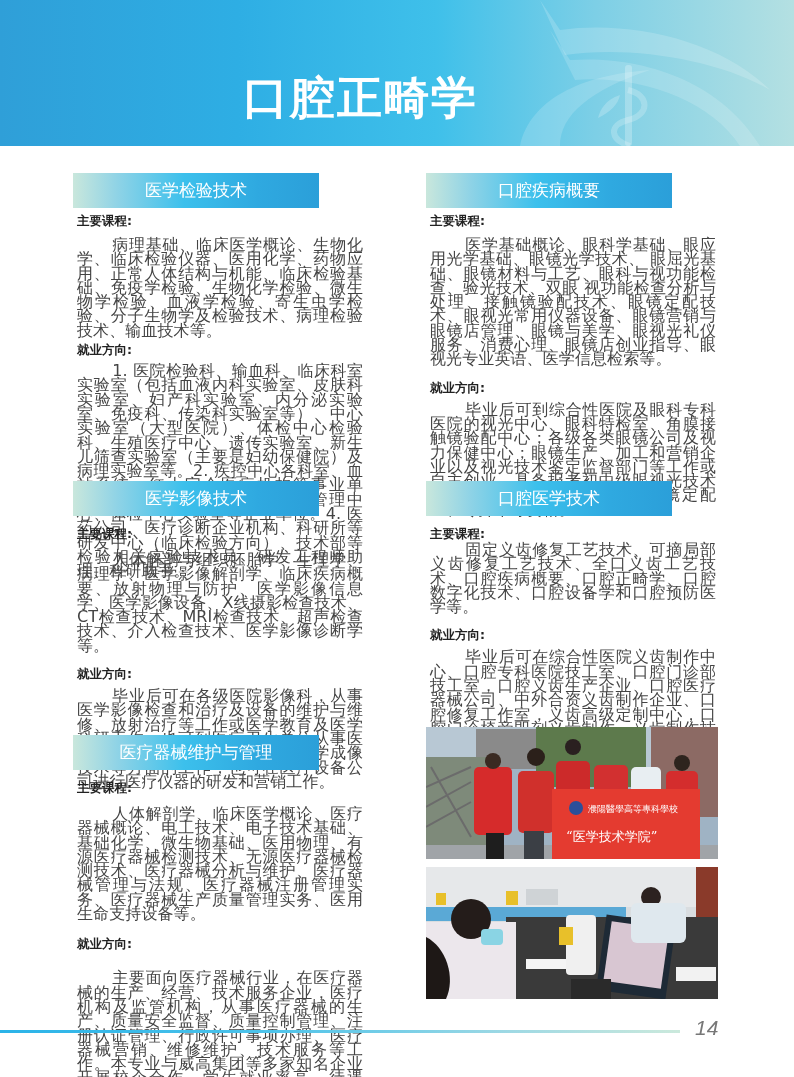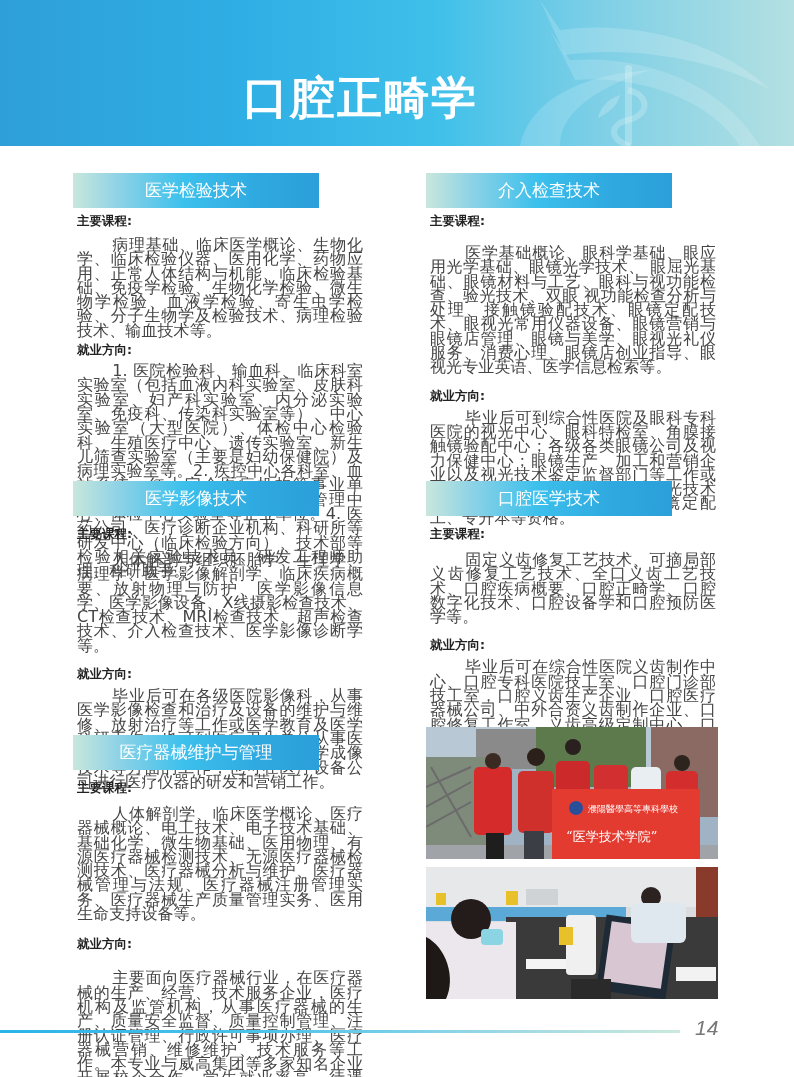--- a/index.html
+++ b/index.html
@@ -79,31 +79,31 @@
 
 <div class="col" style="left:73px; top:735px;">
   <div class="sec-head">医疗器械维护与管理</div>
   <div class="sub" style="margin-top:9px;">主要课程:</div>
   <div class="para" style="margin-top:10px;">人体解剖学、临床医学概论、医疗器械概论、电工技术、电子技术基础、基础化学、微生物基础、医用物理、有源医疗器械检测技术、无源医疗器械检测技术、医疗器械分析与维护、医疗器械管理与法规、医疗器械注册管理实务、医疗器械生产质量管理实务、医用生命支持设备等。</div>
   <div class="sub" style="margin-top:14px;">就业方向:</div>
   <div class="para" style="margin-top:18px;">主要面向医疗器械行业，在医疗器械的生产、经营、技术服务企业，医疗机构及监管机构，从事医疗器械的生产、质量安全监督、质量控制管理、注册认证管理、行政许可事项办理、医疗器械营销、维修维护、技术服务等工作。本专业与威高集团等多家知名企业开展校企合作，学生就业率高、待遇好，是我校重点建设的优势专业之一。</div>
 </div>
 
 <div class="col" style="left:426px; top:173px;">
-  <div class="sec-head">介入检查技术</div>
+  <div class="sec-head">口腔疾病概要</div>
   <div class="sub" style="margin-top:4px;">主要课程:</div>
-  <div class="para" style="margin-top:16px;">医学基础概论、眼科学基础、眼应用光学基础、眼镜光学技术、 眼屈光基础、眼镜材料与工艺、眼科与视功能检查、验光技术、双眼 视功能检查分析与处理、接触镜验配技术、眼镜定配技术、眼视光常用仪器设备、眼镜营销与眼镜店管理、眼镜与美学、眼视光礼仪服务、消费心理、眼镜店创业指导、眼视光专业英语、医学信息检索等。</div>
+  <div class="para" style="margin-top:8px;">医学基础概论、眼科学基础、眼应用光学基础、眼镜光学技术、 眼屈光基础、眼镜材料与工艺、眼科与视功能检查、验光技术、双眼 视功能检查分析与处理、接触镜验配技术、眼镜定配技术、眼视光常用仪器设备、眼镜营销与眼镜店管理、眼镜与美学、眼视光礼仪服务、消费心理、眼镜店创业指导、眼视光专业英语、医学信息检索等。</div>
   <div class="sub" style="margin-top:12px;">就业方向:</div>
   <div class="para" style="margin-top:6px;">毕业后可到综合性医院及眼科专科医院的视光中心、眼科特检室、角膜接触镜验配中心；各级各类眼镜公司及视力保健中心；眼镜生产、加工和营销企业以及视光技术鉴定监督部门等工作或自主创业。具备报考初中级眼视光技术（师）、高级验光员、高级眼镜定配工、专升本等资格。</div>
 </div>
 
 <div class="col" style="left:426px; top:481px;">
   <div class="sec-head">口腔医学技术</div>
   <div class="sub" style="margin-top:9px;">主要课程:</div>
-  <div class="para" style="margin-top:10px;">固定义齿修复工艺技术、可摘局部义齿修复工艺技术、全口义齿工艺技术、口腔疾病概要、口腔正畸学、口腔数字化技术、口腔设备学和口腔预防医学等。</div>
+  <div class="para" style="">固定义齿修复工艺技术、可摘局部义齿修复工艺技术、全口义齿工艺技术、口腔疾病概要、口腔正畸学、口腔数字化技术、口腔设备学和口腔预防医学等。</div>
   <div class="sub" style="margin-top:12px;">就业方向:</div>
   <div class="para" style="margin-top:6px;">毕业后可在综合性医院义齿制作中心、口腔专科医院技工室、口腔门诊部技工室，口腔义齿生产企业、口腔医疗器械公司、中外合资义齿制作企业、口腔修复工作室，义齿高级定制中心，口腔门诊椅旁即刻义齿制作，义齿制作技术顾问等岗位就业。</div>
 </div>
 
 <div class="photo" style="left:426px; top:727px; width:292px; height:157px;">
   <svg width="292" height="132" viewBox="0 0 292 132">
     <rect width="292" height="132" fill="#9fb3c4"></rect>
     <rect x="0" y="0" width="292" height="40" fill="#b8c8d4"></rect>
     <rect x="50" y="2" width="80" height="40" fill="#8a8a8a"></rect>
     <rect x="110" y="0" width="110" height="60" fill="#5d7a4c"></rect>

